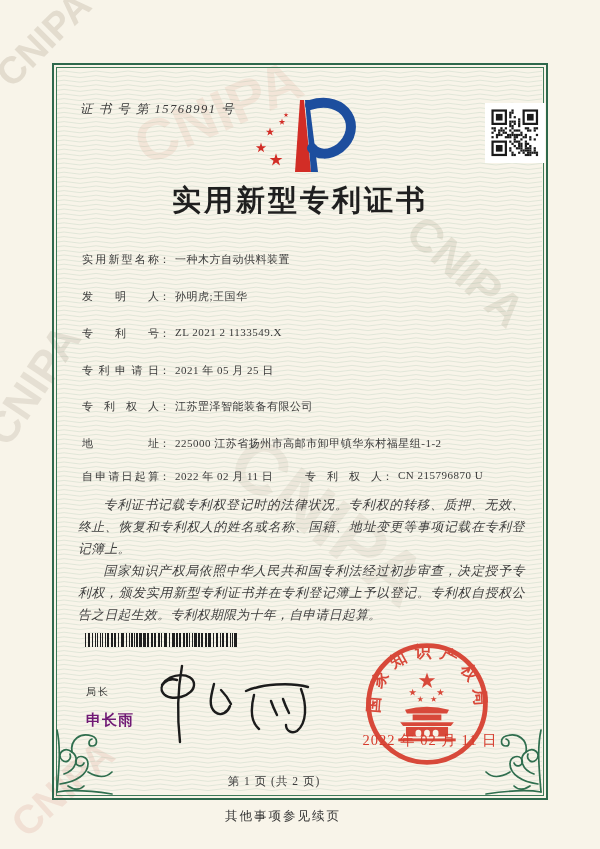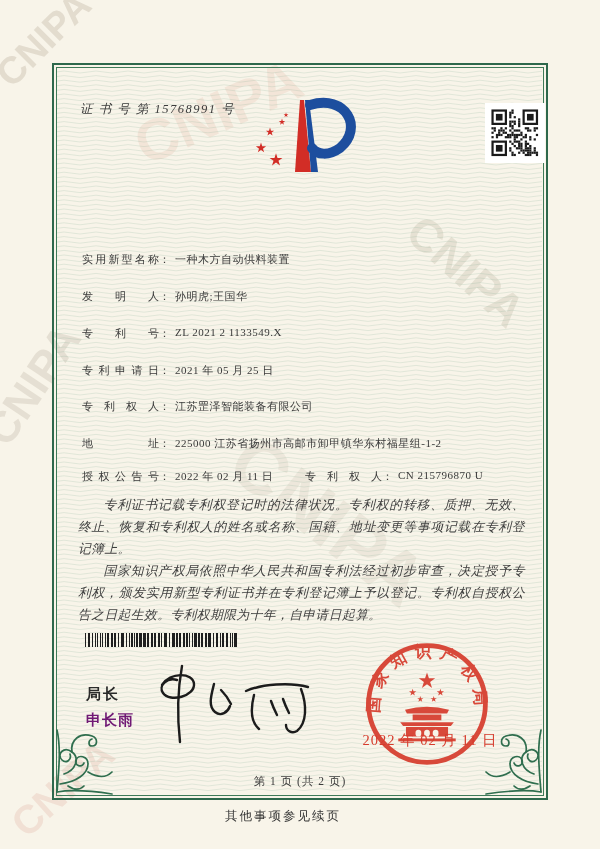--- a/index.html
+++ b/index.html
@@ -38,27 +38,27 @@
   .flabel{display:inline-block;width:77px;text-align:justify;text-align-last:justify;vertical-align:top;}
   .fcolon{display:inline-block;vertical-align:top;}
   .fvalue{margin-left:5px;letter-spacing:.5px;vertical-align:top;}
   .fgroup2{position:absolute;left:223px;top:0;white-space:nowrap;}
   
   .legal{position:absolute;left:78px;top:494px;width:447px;font-size:12.8px;line-height:22px;
     font-style:italic;color:#3f3f3f;letter-spacing:.4px;}
   .legal p{margin:0;text-indent:2em;text-align:justify;}
   
   .barcode{position:absolute;left:85px;top:633px;width:153px;height:14px;}
-  .director-title{position:absolute;left:86px;top:685px;font-size:15px;font-weight:bold;color:#2b2b2b;letter-spacing:2px;}
+  .director-title{position:absolute;left:86px;top:685px;font-size:10px;font-weight:normal;color:#2b2b2b;letter-spacing:2px;}
   .director-name{position:absolute;left:86px;top:711px;font-size:15px;font-weight:bold;color:#701a75;letter-spacing:1px;}
   .signature{position:absolute;left:150px;top:660px;width:175px;height:90px;}
   .seal{position:absolute;left:360px;top:637px;width:134px;height:134px;opacity:.92;}
   .seal-date{position:absolute;left:352px;top:731px;width:156px;text-align:center;
     font-size:14.5px;color:var(--seal_red,#d63b2c);letter-spacing:1px;font-weight:500;}
-  .page-info{position:absolute;left:0;top:774px;width:600px;text-align:center;font-size:11.5px;letter-spacing:1px;color:#3c3c3c;}
+  .page-info{position:absolute;left:0;top:774px;width:548px;text-align:center;font-size:11.5px;letter-spacing:1px;color:#3c3c3c;}
   .cont-note{position:absolute;left:0;top:808px;width:566px;text-align:center;font-size:12.5px;letter-spacing:2px;color:#333;}
 </style>
 </head>
 <body>
 
 <div class="page">
 
   <div class="wm wm1">CNIPA</div>
   <div class="wm wm2">CNIPA</div>
   <div class="wm wm3">CNIPA</div>
@@ -231,20 +231,21 @@
         <rect x="50.6" y="48.3" width="2.3" height="2.3" fill="#1a1a1a"></rect>
         <rect x="25.299999999999997" y="50.6" width="2.3" height="2.3" fill="#1a1a1a"></rect>
         <rect x="27.6" y="50.6" width="2.3" height="2.3" fill="#1a1a1a"></rect>
         <rect x="39.1" y="50.6" width="2.3" height="2.3" fill="#1a1a1a"></rect>
         <rect x="41.4" y="50.6" width="2.3" height="2.3" fill="#1a1a1a"></rect>
         <rect x="43.699999999999996" y="50.6" width="2.3" height="2.3" fill="#1a1a1a"></rect>
         <rect x="50.6" y="50.6" width="2.3" height="2.3" fill="#1a1a1a"></rect>
       </svg>
     </div>
 
+  <div class="title">实用新型专利证书</div>
 
   <div class="field-row" style="top:252px">
     <span class="flabel">实用新型名称</span><span class="fcolon">：</span><span class="fvalue">一种木方自动供料装置</span>
   </div>
   <div class="field-row" style="top:289px">
     <span class="flabel">发明人</span><span class="fcolon">：</span><span class="fvalue">孙明虎;王国华</span>
   </div>
   <div class="field-row" style="top:326px">
     <span class="flabel">专利号</span><span class="fcolon">：</span><span class="fvalue">ZL 2021 2 1133549.X</span>
   </div>
@@ -252,21 +253,21 @@
     <span class="flabel">专利申请日</span><span class="fcolon">：</span><span class="fvalue">2021 年 05 月 25 日</span>
   </div>
   <div class="field-row" style="top:399px">
     <span class="flabel">专利权人</span><span class="fcolon">：</span><span class="fvalue">江苏罡泽智能装备有限公司</span>
   </div>
   <div class="field-row" style="top:436px">
     <span class="flabel">地址</span><span class="fcolon">：</span><span class="fvalue">225000 江苏省扬州市高邮市卸甲镇华东村福星组-1-2</span>
   </div>
   <div class="field-row" style="top:469px">
     <span>
-      <span class="flabel">授权公告号</span><span class="fcolon">：</span><span class="fvalue">2022 年 02 月 11 日</span>
+      <span class="flabel">自申请日起算</span><span class="fcolon">：</span><span class="fvalue">2022 年 02 月 11 日</span>
     </span>
     <span class="fgroup2">
       <span class="flabel">专利权人</span><span class="fcolon">：</span><span class="fvalue">CN 215796870 U</span>
     </span>
   </div>
 
   <div class="legal">
     <p>专利证书记载专利权登记时的法律状况。专利权的转移、质押、无效、终止、恢复和专利权人的姓名或名称、国籍、地址变更等事项记载在专利登记簿上。</p>
     <p>国家知识产权局依照中华人民共和国专利法经过初步审查，决定授予专利权，颁发实用新型专利证书并在专利登记簿上予以登记。专利权自授权公告之日起生效。专利权期限为十年，自申请日起算。</p>
   </div>

